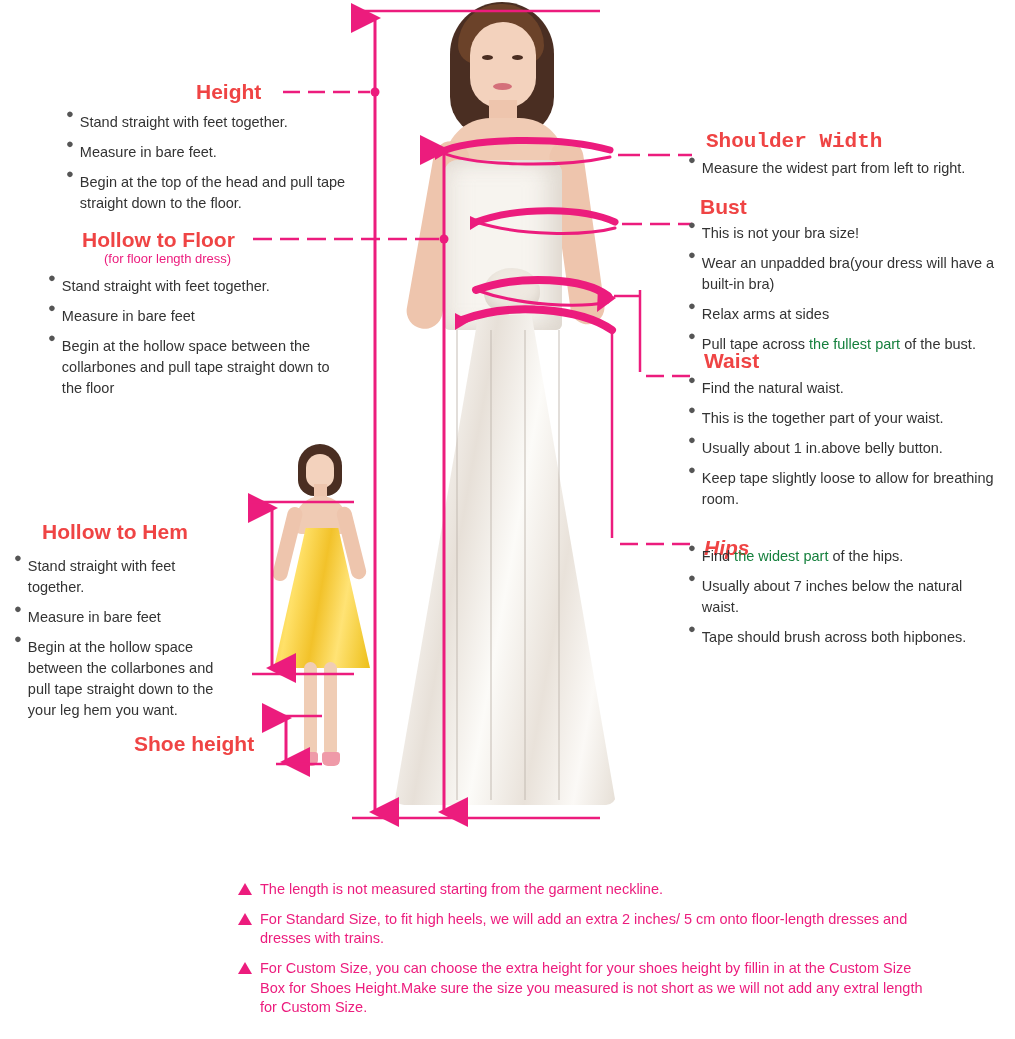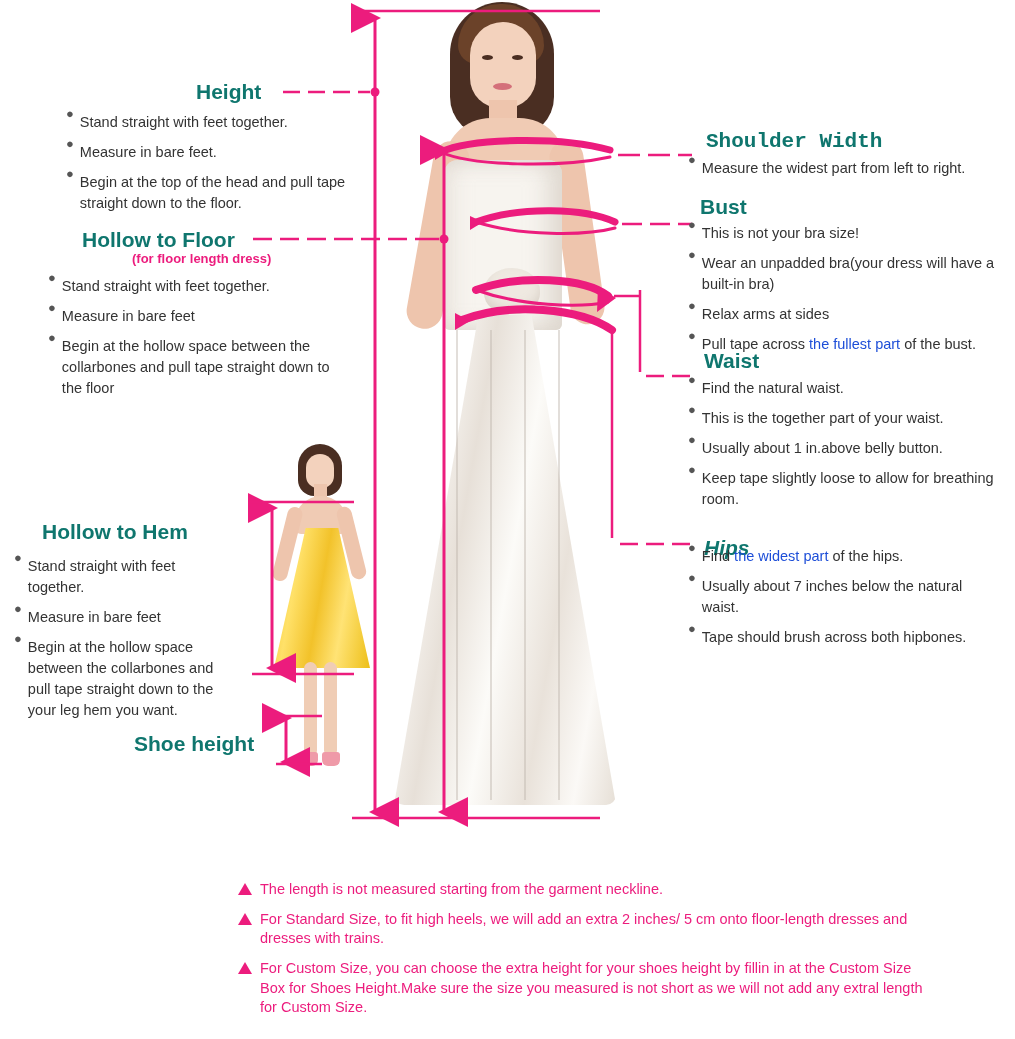--- a/index.html
+++ b/index.html
@@ -14,32 +14,31 @@
     position: relative;
     width: 1015px;
     height: 1039px;
     overflow: hidden;
     background: #ffffff;
   }
 
   
   .heading {
     position: absolute;
-    color: #0f766e;
+    color: #ef4444;
     font-weight: bold;
     font-size: 21px;
     white-space: nowrap;
   }
   .subheading {
     position: absolute;
     color: #ec1c7d;
-    font-weight: bold;
+    font-weight: normal;
     font-size: 13px;
     white-space: nowrap;
-    margin-left: 28px;
   }
   .bullets {
     position: absolute;
     color: #333333;
     font-size: 14.5px;
     line-height: 1.45;
   }
   .bullets .row {
     display: flex;
     align-items: flex-start;
@@ -50,21 +49,21 @@
     font-size: 13px;
     line-height: 1.45;
     margin-right: 6px;
     flex: 0 0 auto;
     transform: translateY(1px);
   }
   .bullets .txt {
     flex: 1 1 auto;
     margin-top: 8px;
   }
-  .pink-em { color: #1d4ed8; }
+  .pink-em { color: #15803d; }
 
   
   .photo {
     position: absolute;
     overflow: hidden;
   }
 
   
   #model-big {
     left: 372px;

